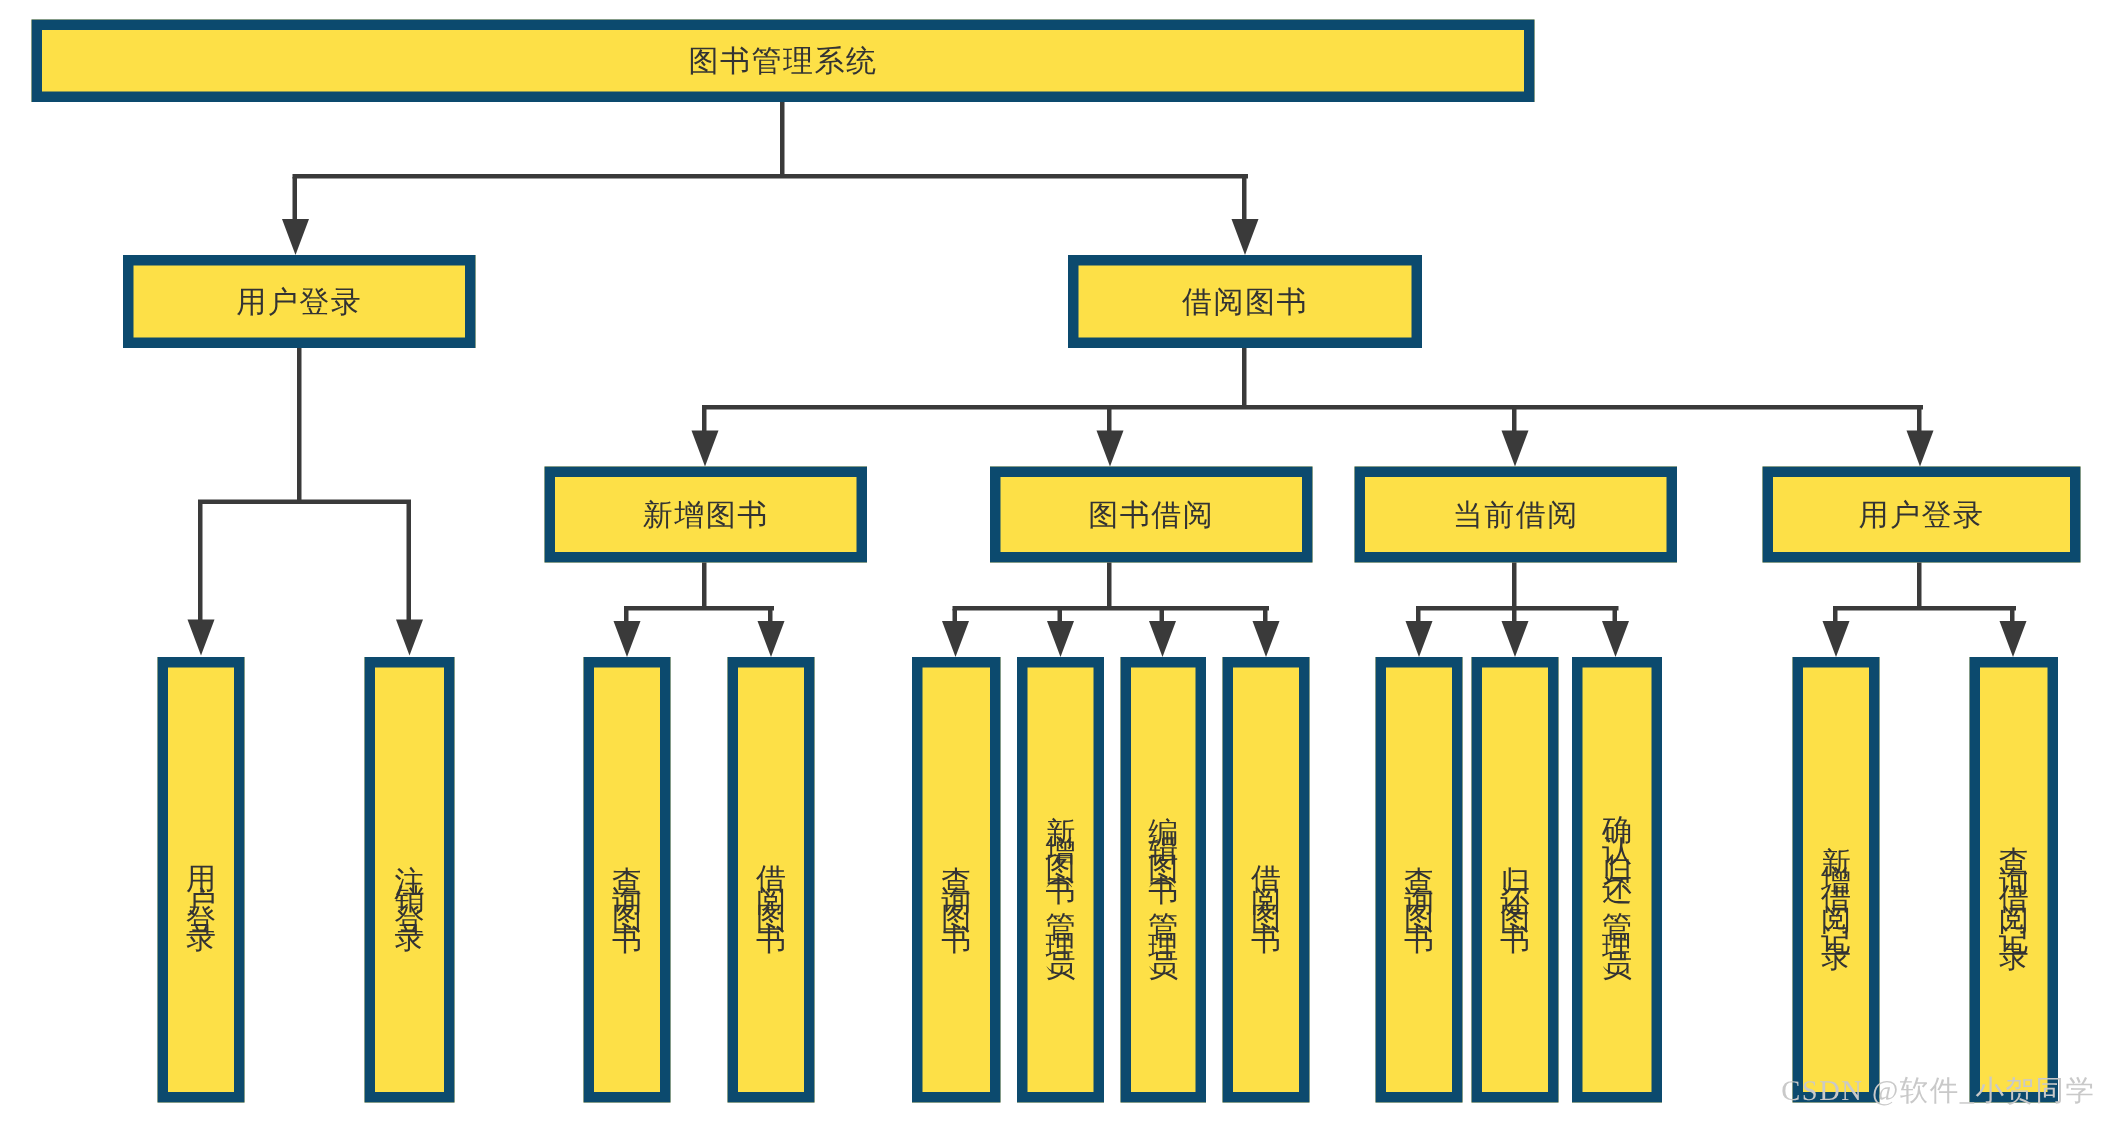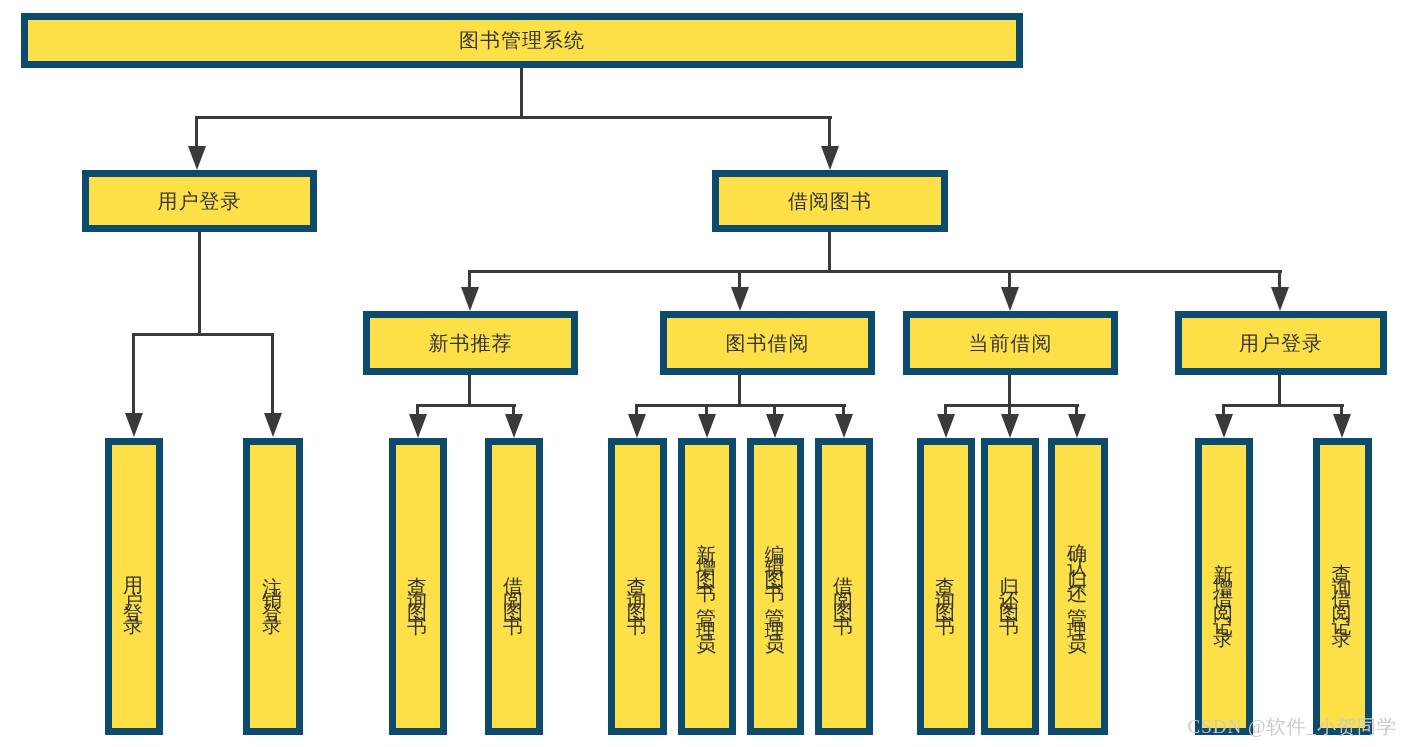--- a/index.html
+++ b/index.html
@@ -79,21 +79,21 @@
 
   <div class="vline" style="left:468px; top:272px; height:17px;"></div>
   <div class="arrow" style="left:461px; top:287px;"></div>
   <div class="vline" style="left:738px; top:272px; height:17px;"></div>
   <div class="arrow" style="left:731px; top:287px;"></div>
   <div class="vline" style="left:1008px; top:272px; height:17px;"></div>
   <div class="arrow" style="left:1001px; top:287px;"></div>
   <div class="vline" style="left:1278px; top:272px; height:17px;"></div>
   <div class="arrow" style="left:1271px; top:287px;"></div>
 
-  <div class="node" style="left:363px; top:311px; width:215px; height:64px;">新书推荐</div>
+  <div class="node" style="left:363px; top:311px; width:215px; height:64px;">新增图书</div>
   <div class="node" style="left:660px; top:311px; width:215px; height:64px;">图书借阅</div>
   <div class="node" style="left:903px; top:311px; width:215px; height:64px;">当前借阅</div>
   <div class="node" style="left:1175px; top:311px; width:212px; height:64px;">用户登录</div>
 
   <div class="vline" style="left:468px; top:375px; height:31px;"></div>
   <div class="vline" style="left:738px; top:375px; height:31px;"></div>
   <div class="vline" style="left:1008px; top:375px; height:31px;"></div>
   <div class="vline" style="left:1278px; top:375px; height:31px;"></div>
 
   <div class="hline" style="left:416px; top:404px; width:100px;"></div>

